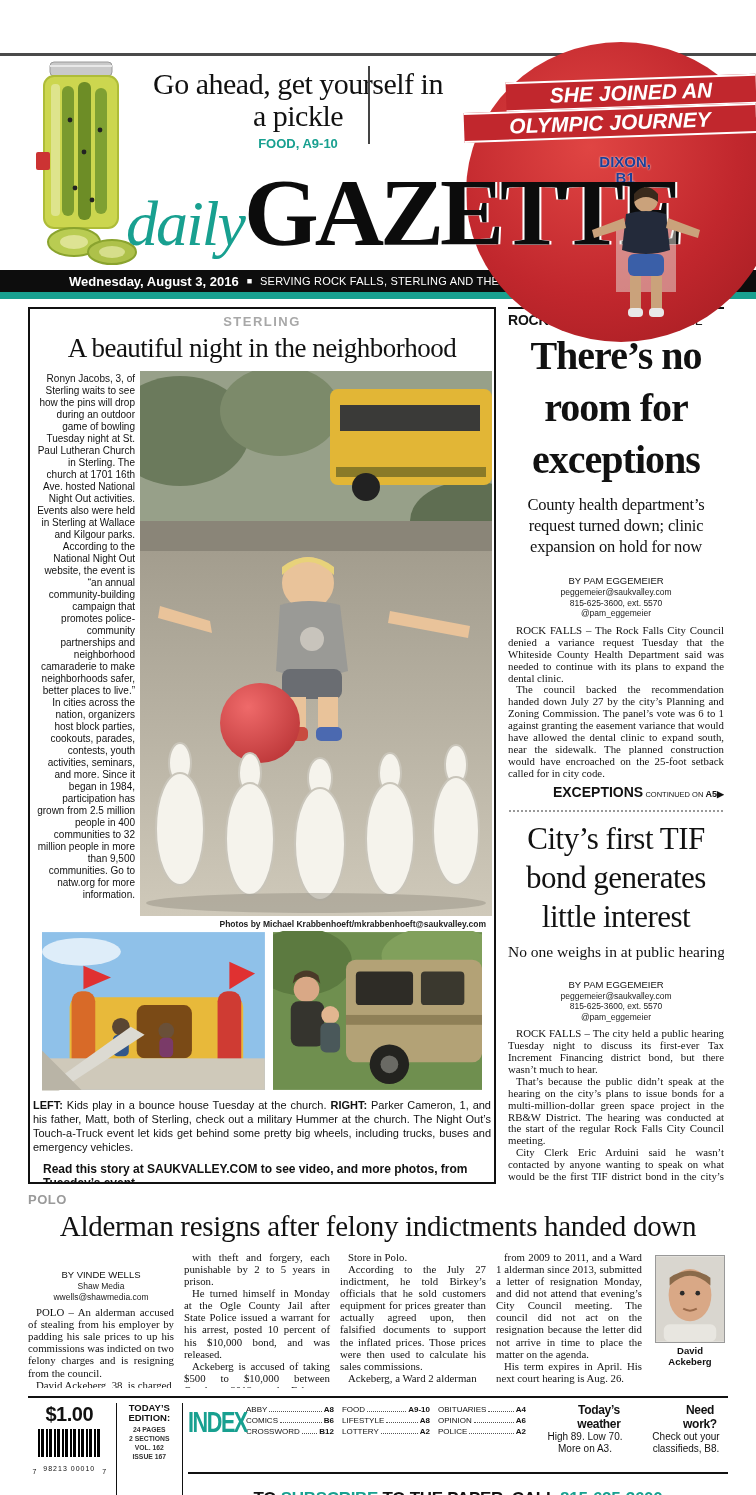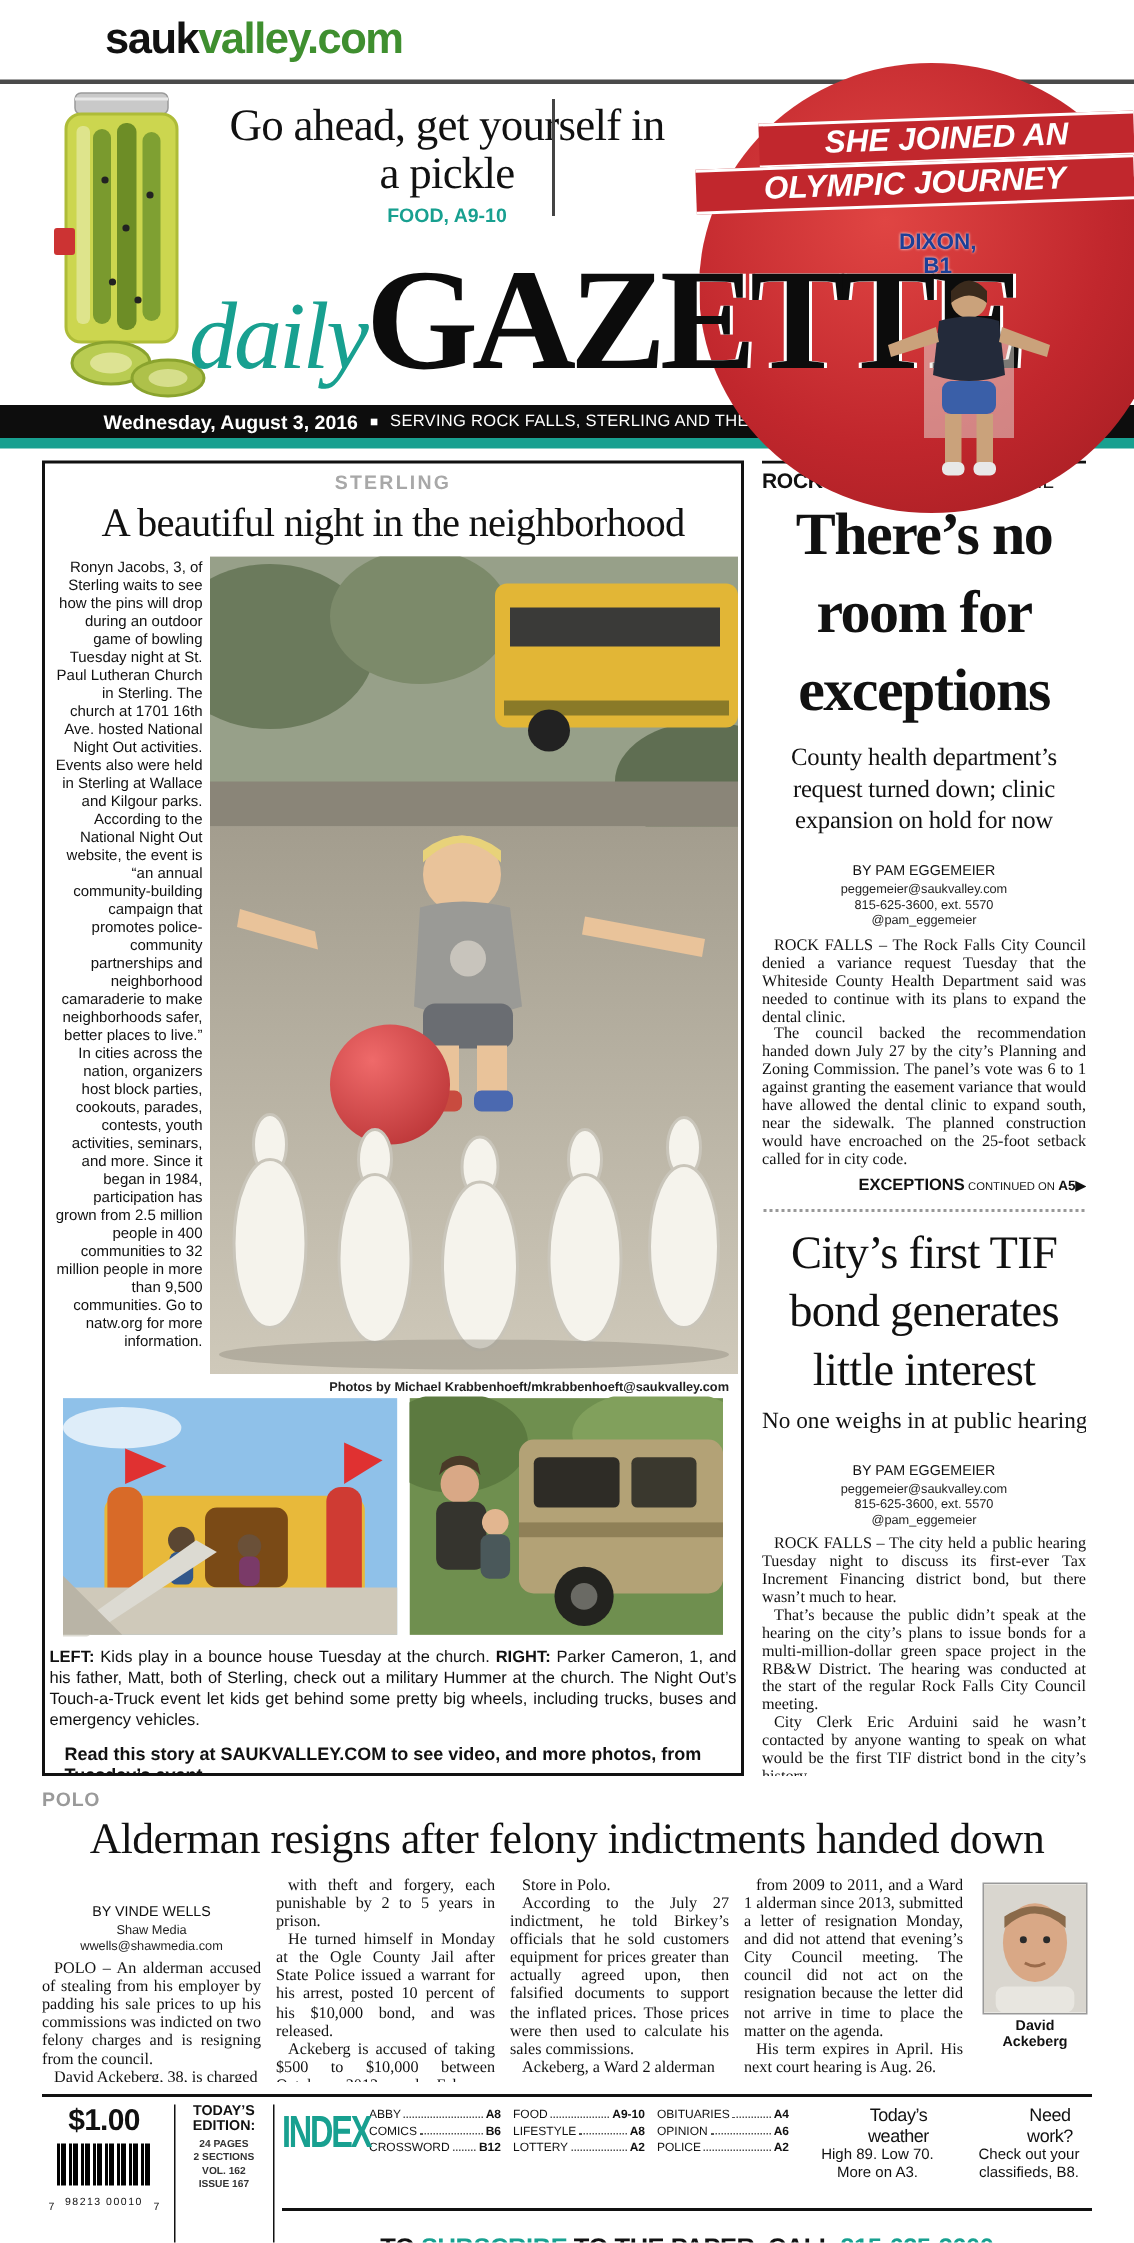--- a/index.html
+++ b/index.html
@@ -64,21 +64,21 @@
   .rc-kicker .k-bold { font-weight:bold; }
   .rc-kicker .k-rest { color:#222; }
   .hl1 { font-family:"Liberation Serif", serif; font-weight:bold; font-size:40px; line-height:1.3; text-align:center; letter-spacing:-1px; margin-top:2px; }
   .sub1 { font-family:"Liberation Serif", serif; font-size:16.5px; line-height:1.28; text-align:center; margin-top:8px; letter-spacing:-0.2px; }
   .byline { text-align:center; margin-top:7px; line-height:1.25; }
   .by-name { font-weight:normal; font-size:9.5px;margin-top:18px; }
   .by-sm { font-size:8.5px; color:#222; }
   .bodytext { font-family:"Liberation Serif", serif; font-size:10.8px; line-height:1.1; text-align:justify; margin-top:6px; }
   .bodytext p { text-indent:8px; }
   .jump { text-align:right; font-size:8px; margin-top:5px; color:#111; }
-  .jump .j-word { font-weight:bold; font-size:11px; }
+  .jump .j-word { font-weight:bold; font-size:14px; }
   .jump .j-cont { font-size:7.5px; }
   .jump .j-page { font-weight:bold; font-size:9px; }
   .dotsep { border-top:2px dotted #999; margin:10px 1px 8px; }
   .hl2 { font-family:"Liberation Serif", serif; font-size:31px; line-height:1.25; text-align:center; letter-spacing:-0.5px; }
   .sub2 { font-family:"Liberation Serif", serif; font-size:15.5px; text-align:center; margin-top:6px; white-space:nowrap; }
 
   
   .polo { margin:8px 28px 0; height:196px; overflow:hidden; }
   .polo-kicker { font-weight:bold; font-size:13px; letter-spacing:0.5px; color:#9a9a9a; }
   .polo-hl { font-family:"Liberation Serif", serif; font-size:29px; letter-spacing:-0.3px; text-align:center; white-space:nowrap; margin-top:3px; }
@@ -106,40 +106,37 @@
   .footer-right { flex:1; display:flex; flex-direction:column;gap:12px; }
   .fr-top { display:flex; align-items:flex-start; }
   .index-logo { color:#18a090; font-weight:bold; font-size:30px; letter-spacing:-2px; transform:scaleX(0.72); transform-origin:left center; width:58px; margin-top:2px; }
   .index-cols { display:flex; gap:8px; }
   .icol { width:88px; }
   .ientry { display:flex; align-items:baseline; font-size:8px; margin-top:2px; }
   .ientry .i-page { font-weight:bold; }
   .leader { flex:1; border-bottom:1px dotted #555; margin:0 2px 2px; min-width:6px; }
   .weather { width:96px; text-align:center; }
   .work { width:84px; text-align:center; }
-  .f-title { font-size:12px; font-weight:normal; letter-spacing:-0.3px;margin-left:28px; }
+  .f-title { font-size:12px; font-weight:bold; letter-spacing:-0.3px;margin-left:28px; }
   .f-line { font-size:10px; line-height:1.2; }
   .fr-rule { border-top:2px solid #111; margin-top:5px; }
   .subscribe { text-align:center; font-size:17px; font-weight:bold; letter-spacing:-0.3px; margin-top:3px; white-space:nowrap; }
   .s-teal { color:#18a090; }
   .press-row { margin:6px 28px 0; display:flex; align-items:center; }
   .press-plus { color:#666; font-size:10px; width:10px; }
   .press-bar { flex:1; height:8px; background:#9c9c9c; position:relative; }
   .sq { position:absolute; top:0; height:8px; width:9px; }
   .sq-c { left:calc(50% - 14px); background:#00aeef; }
   .sq-m { left:calc(50% - 5px); background:#ec008c; }
   .sq-y { left:calc(50% + 4px); background:#ffe600; }
 </style>
 </head>
 <body>
 
 <div class="top-banner">
-  <div class="brand">
-    <span class="b-sauk">sauk</span><span class="b-valley">valley</span><span class="b-com">.com</span>
-  </div>
 </div>
 
 <div class="masthead">
   <svg class="jar" width="112" height="206" viewBox="0 0 112 206">
     <rect x="22" y="2" width="62" height="14" rx="4" fill="#c9c9c9" stroke="#9a9a9a"></rect>
     <rect x="22" y="5" width="62" height="2" fill="#e8e8e8"></rect>
     <rect x="16" y="16" width="74" height="152" rx="10" fill="#ccd64f" stroke="#aebc38" stroke-width="2"></rect>
     <rect x="23" y="24" width="9" height="132" rx="4" fill="#ffffff" opacity="0.35"></rect>
     <rect x="34" y="26" width="12" height="130" rx="6" fill="#7a9a2e"></rect>
     <rect x="50" y="22" width="13" height="138" rx="6" fill="#6d8d26"></rect>

